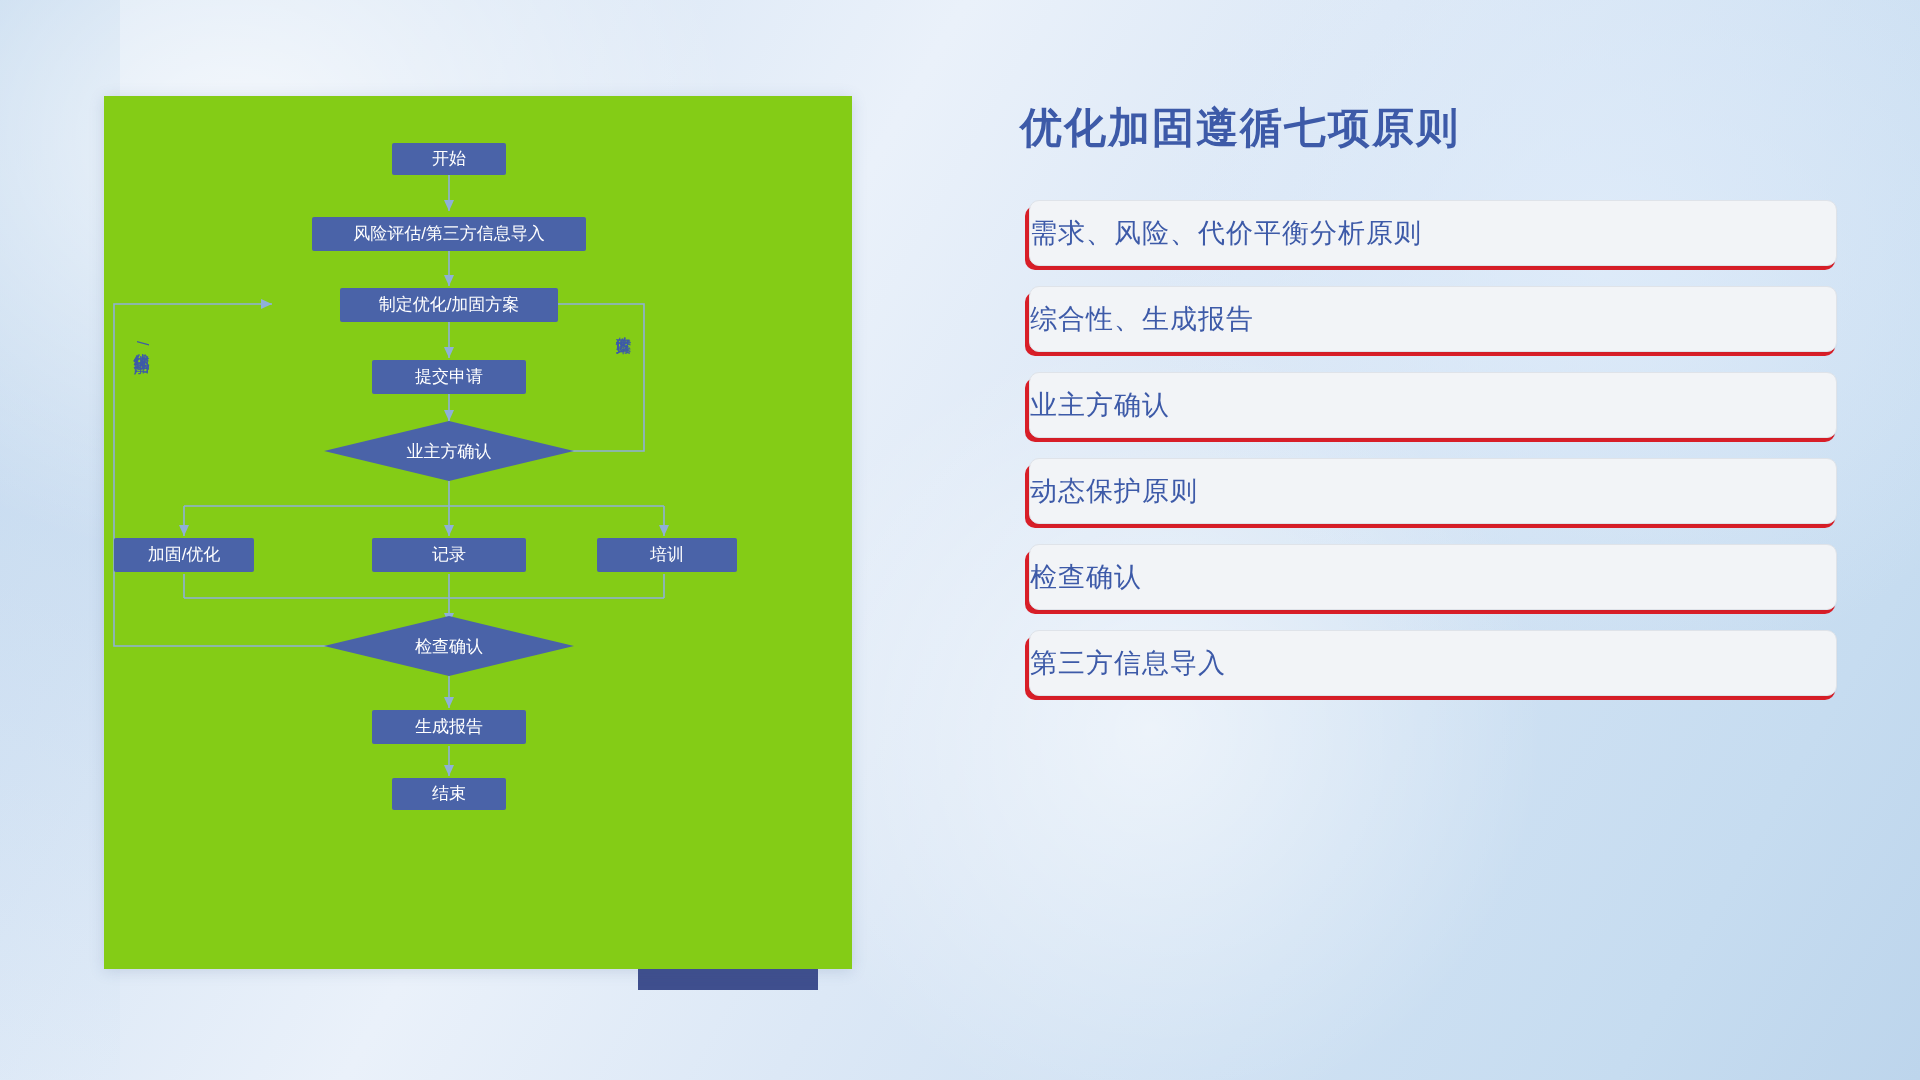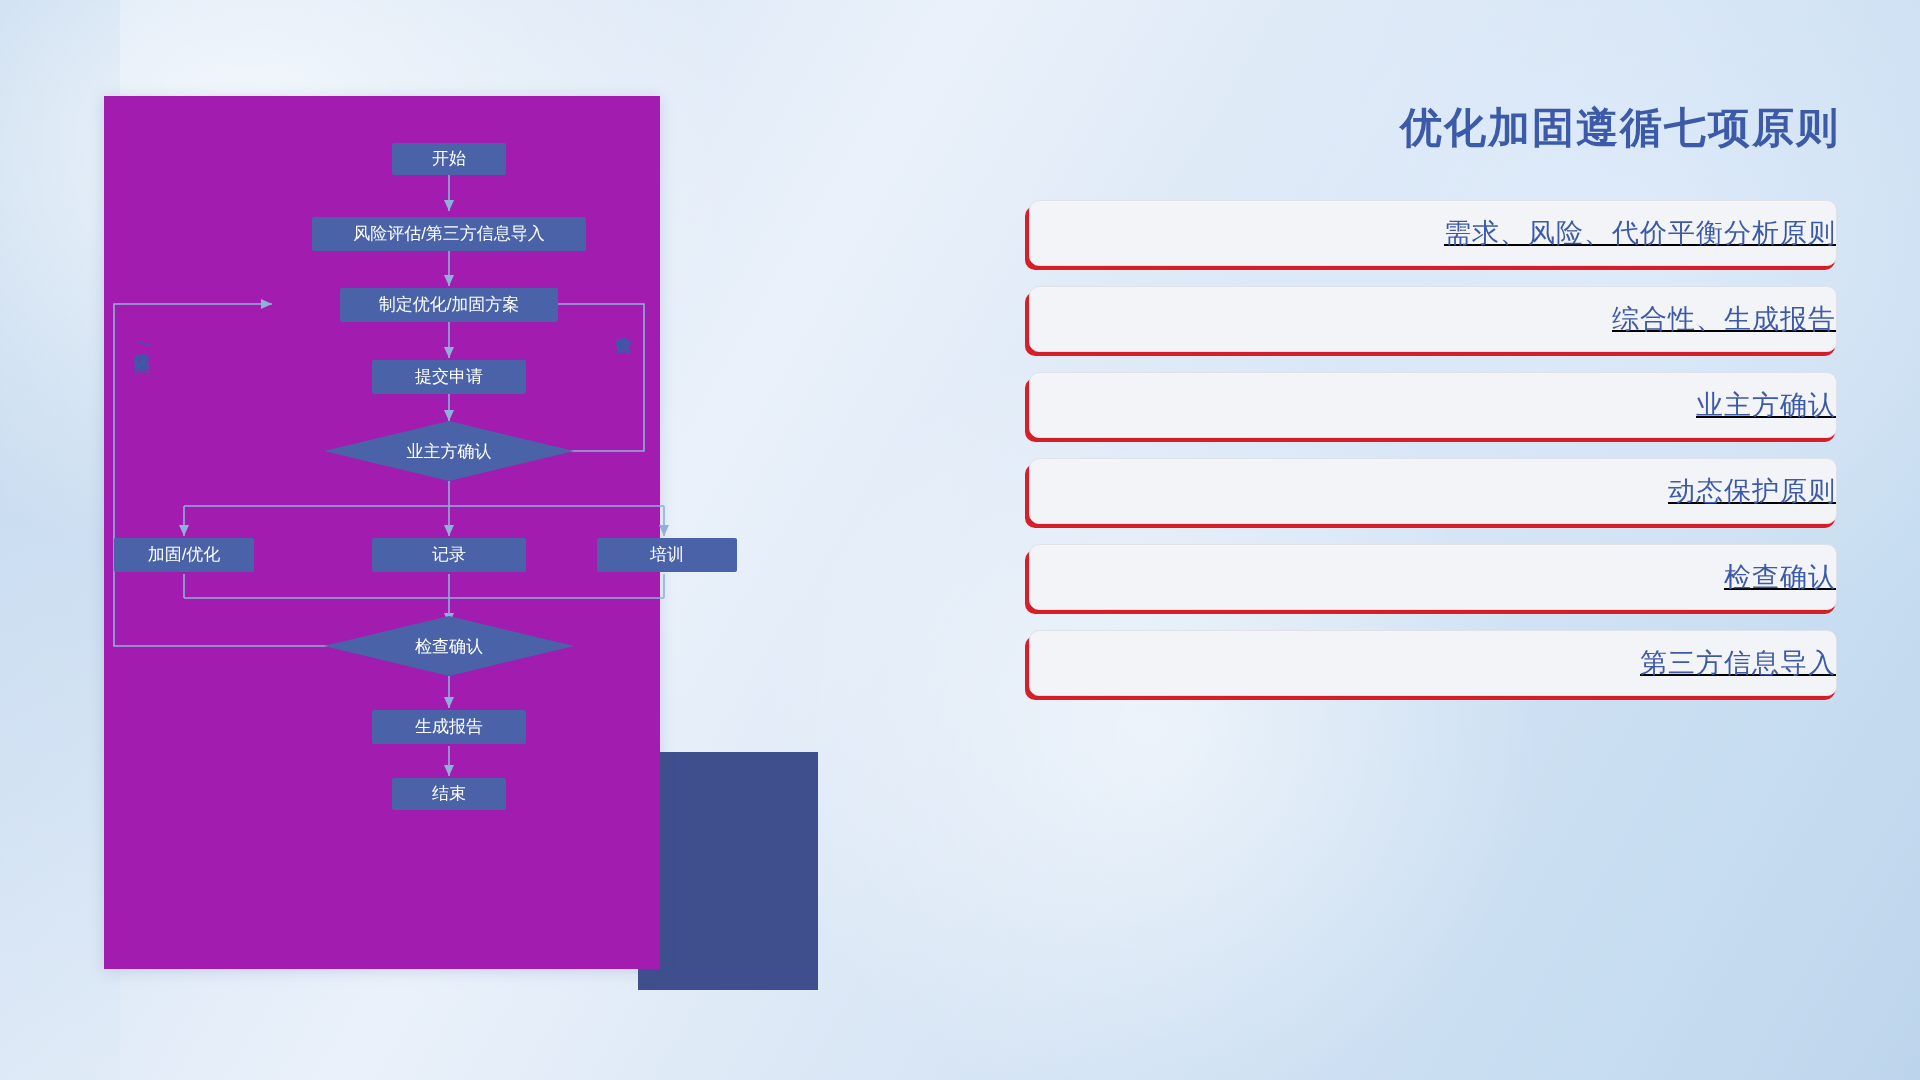--- a/index.html
+++ b/index.html
@@ -46,41 +46,41 @@
   
   .flow-shadow-block {
     position: absolute;
     left: 638px; top: 752px;
     width: 180px; height: 238px;
     background: #3f4f8e;
   }
   .flow-card {
     position: absolute;
     left: 104px; top: 96px;
-    width: 556px; height: 873px;
-    background: #a21caf;
+    width: 748px; height: 873px;
+    background: #84cc16;
     box-shadow: 0 2px 14px rgba(60,90,140,0.18);
   }
   .flow-svg {
     position: absolute;
     left: 0; top: 0;
   }
 
   
   .right-panel {
     position: absolute;
     left: 1020px; top: 100px;
     width: 820px; height: 900px;
   }
   .right-title {
     font-size: 42px;
     font-weight: bold;
     color: #3d5aa8;
     letter-spacing: 2px;
-    text-align: right;
+    text-align: left;
     margin: 0 0 44px 0;
     white-space: nowrap;
   }
   .principle-list {
     display: flex;
     flex-direction: column;
     gap: 22px;
     padding: 0 5px;
   }
   .principle-item {
@@ -97,23 +97,22 @@
   .principle-face {
     position: absolute;
     left: 4px; top: 0;
     width: calc(100% - 4px);
     height: 64px;
     border-radius: 10px;
     background: #f2f4f7;
     border: 1px solid #dfe3e9;
     display: flex;
     align-items: center;
-    justify-content: flex-end;
+    justify-content: flex-start;
     box-shadow: 0 1px 2px rgba(0,0,0,0.04);
-    text-decoration: underline;
   }
   .principle-label {
     font-size: 27px;
     color: #3d5aa8;
     letter-spacing: 1px;
     white-space: nowrap;
   }
 </style>
 </head>
 <body>

